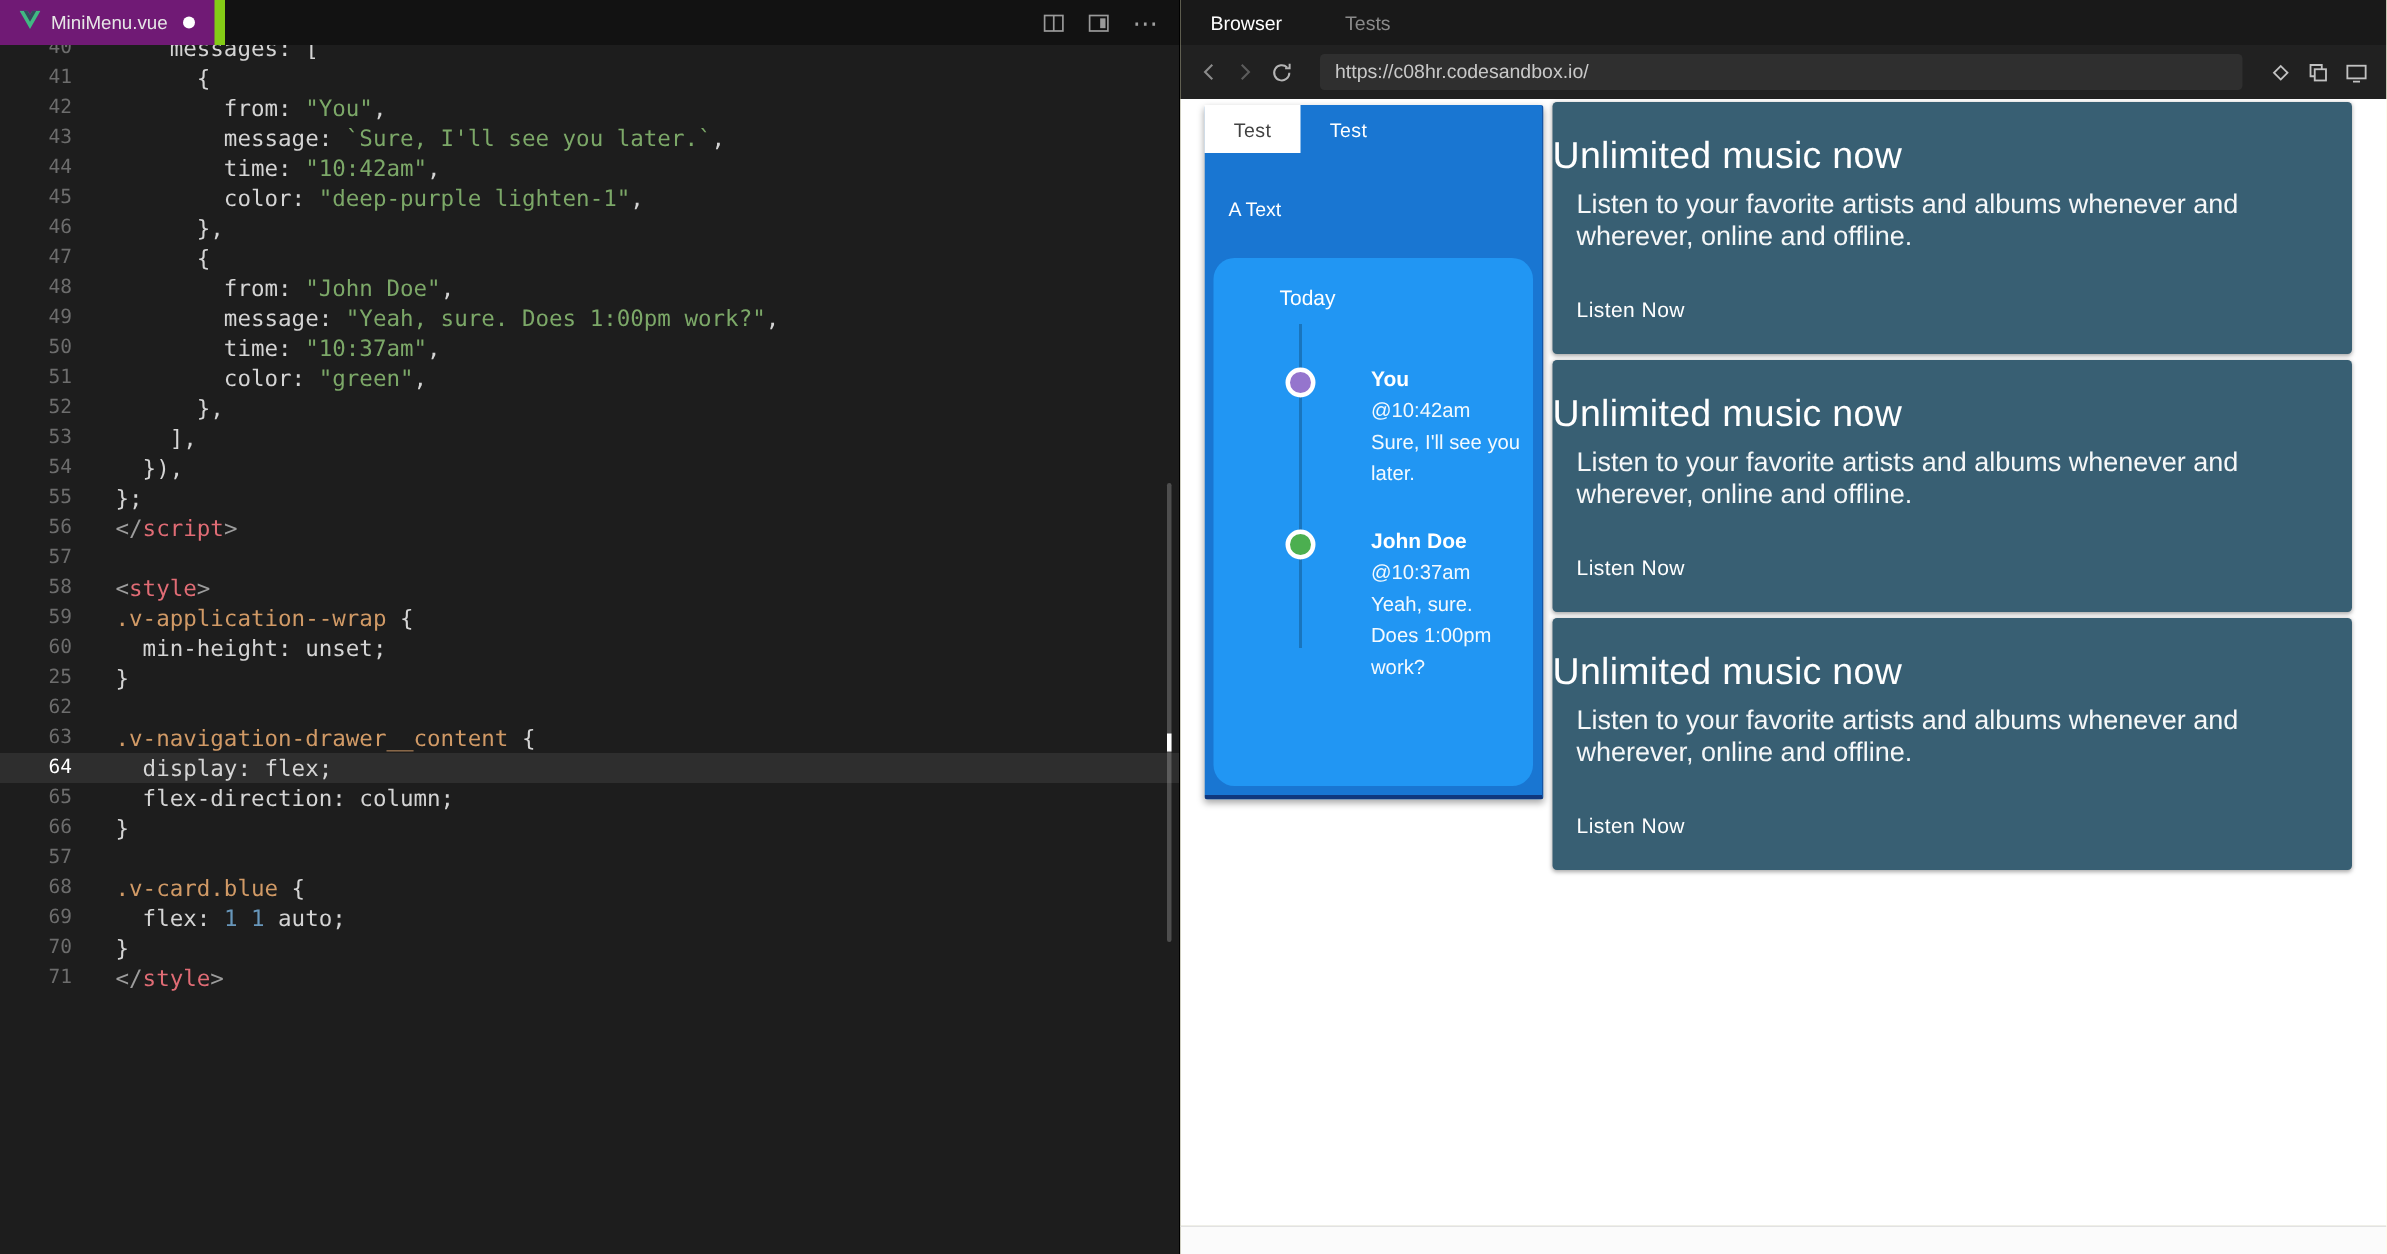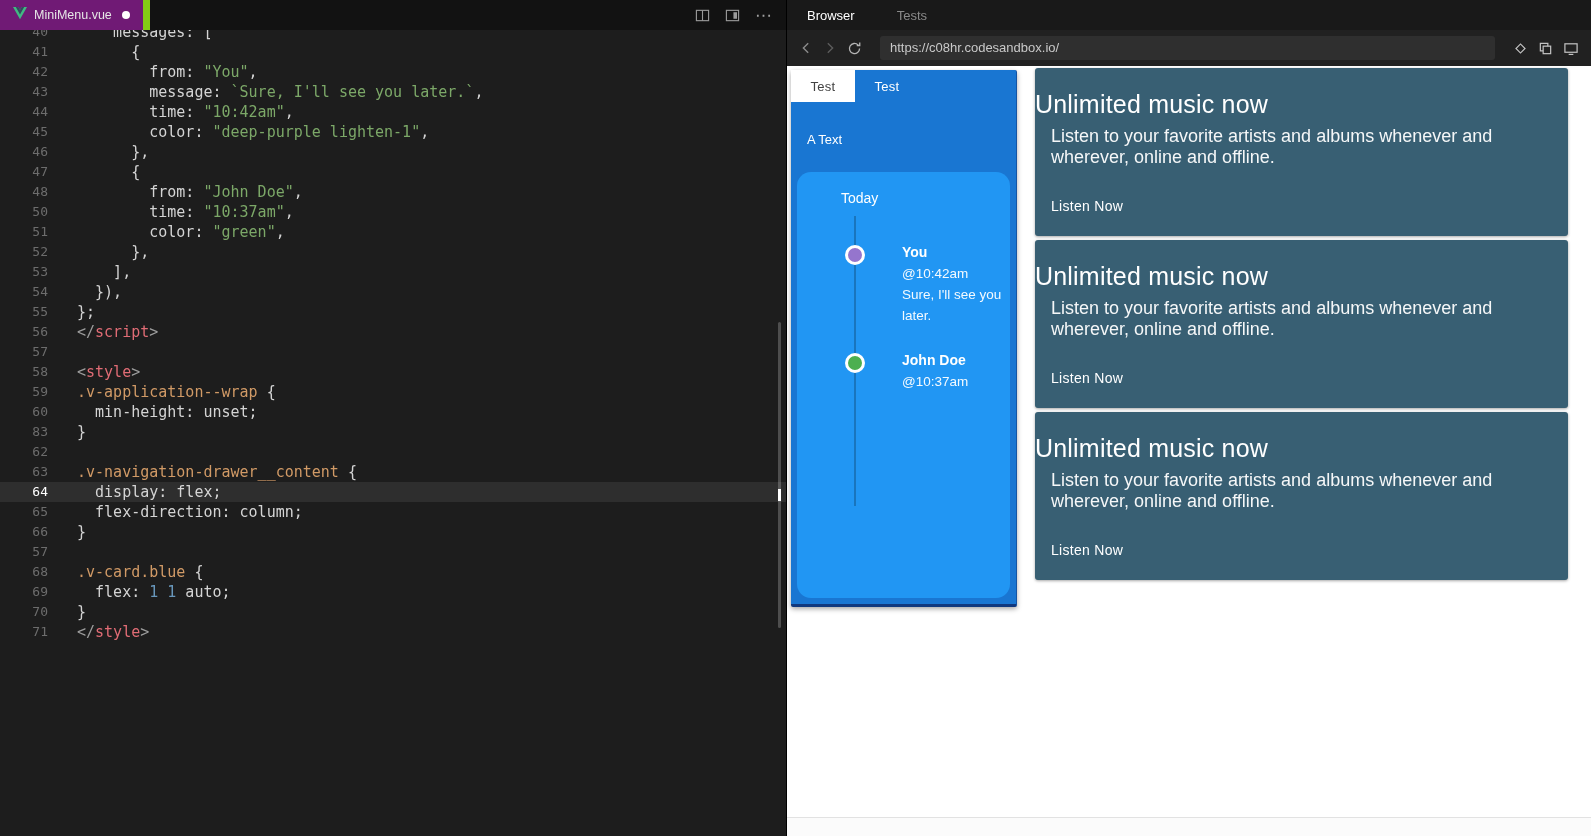--- a/index.html
+++ b/index.html
@@ -54,21 +54,21 @@
   .nav-icon { display:inline-flex; align-items:center; cursor:pointer; }
   .url-bar { flex:1; height:24px; background:#2f2f2f; border-radius:3px; margin:0 8px;
              color:#c9c9c9; font-size:13px; line-height:24px; padding:0 10px;
              white-space:nowrap; overflow:hidden; }
 
   .preview-content { position:absolute; top:66px; left:0; right:0; bottom:19px; background:#fff; }
   .console-strip { position:absolute; left:0; right:0; bottom:0; height:19px;
                    background:#fbfbfb; border-top:1px solid #e2e2e2; }
 
   
-  .drawer { position:absolute; left:4px; top:4px; width:226px; height:537px;
+  .drawer { position:absolute; left:16px; top:4px; width:226px; height:463px;
             background:#1976D2; border-radius:2px;
             border-bottom:3px solid #10387e; border-right:1px solid rgba(16,56,126,0.55);
             box-shadow:0 2px 5px rgba(0,0,0,0.35); }
   .drawer-tabs { display:flex; height:32px; }
   .drawer-tab { width:64px; display:flex; align-items:center; justify-content:center;
                 font-size:13px; font-weight:500; letter-spacing:0.3px; color:#fff; cursor:pointer; }
   .drawer-tab.active { background:#fff; color:#424242; }
   .drawer-list-item { margin-top:30px; padding:0 16px; height:20px; font-size:13px;
                       color:#fff; cursor:pointer; }
   .drawer-card { position:absolute; left:6px; right:6px; top:102px; bottom:6px;
@@ -133,32 +133,33 @@
       <div id="code-lines">
           <div class="code-line"><span class="line-num">40</span><span class="line-code"><span class="tk-plain">    messages: [</span></span></div>
           <div class="code-line"><span class="line-num">41</span><span class="line-code"><span class="tk-plain">      {</span></span></div>
           <div class="code-line"><span class="line-num">42</span><span class="line-code"><span class="tk-plain">        from: </span><span class="tk-str">"You"</span><span class="tk-plain">,</span></span></div>
           <div class="code-line"><span class="line-num">43</span><span class="line-code"><span class="tk-plain">        message: </span><span class="tk-str">`Sure, I'll see you later.`</span><span class="tk-plain">,</span></span></div>
           <div class="code-line"><span class="line-num">44</span><span class="line-code"><span class="tk-plain">        time: </span><span class="tk-str">"10:42am"</span><span class="tk-plain">,</span></span></div>
           <div class="code-line"><span class="line-num">45</span><span class="line-code"><span class="tk-plain">        color: </span><span class="tk-str">"deep-purple lighten-1"</span><span class="tk-plain">,</span></span></div>
           <div class="code-line"><span class="line-num">46</span><span class="line-code"><span class="tk-plain">      },</span></span></div>
           <div class="code-line"><span class="line-num">47</span><span class="line-code"><span class="tk-plain">      {</span></span></div>
           <div class="code-line"><span class="line-num">48</span><span class="line-code"><span class="tk-plain">        from: </span><span class="tk-str">"John Doe"</span><span class="tk-plain">,</span></span></div>
+          <div class="code-line"><span class="line-num">49</span><span class="line-code"><span class="tk-plain">        message: </span><span class="tk-str">"Yeah, sure. Does 1:00pm work?"</span><span class="tk-plain">,</span></span></div>
           <div class="code-line"><span class="line-num">50</span><span class="line-code"><span class="tk-plain">        time: </span><span class="tk-str">"10:37am"</span><span class="tk-plain">,</span></span></div>
           <div class="code-line"><span class="line-num">51</span><span class="line-code"><span class="tk-plain">        color: </span><span class="tk-str">"green"</span><span class="tk-plain">,</span></span></div>
           <div class="code-line"><span class="line-num">52</span><span class="line-code"><span class="tk-plain">      },</span></span></div>
           <div class="code-line"><span class="line-num">53</span><span class="line-code"><span class="tk-plain">    ],</span></span></div>
           <div class="code-line"><span class="line-num">54</span><span class="line-code"><span class="tk-plain">  }),</span></span></div>
           <div class="code-line"><span class="line-num">55</span><span class="line-code"><span class="tk-plain">};</span></span></div>
           <div class="code-line"><span class="line-num">56</span><span class="line-code"><span class="tk-punct">&lt;/</span><span class="tk-tag">script</span><span class="tk-punct">&gt;</span></span></div>
           <div class="code-line"><span class="line-num">57</span><span class="line-code"></span></div>
           <div class="code-line"><span class="line-num">58</span><span class="line-code"><span class="tk-punct">&lt;</span><span class="tk-tag">style</span><span class="tk-punct">&gt;</span></span></div>
           <div class="code-line"><span class="line-num">59</span><span class="line-code"><span class="tk-selector">.v-application--wrap</span><span class="tk-plain"> {</span></span></div>
           <div class="code-line"><span class="line-num">60</span><span class="line-code"><span class="tk-plain">  min-height: unset;</span></span></div>
-          <div class="code-line"><span class="line-num">83</span><span class="line-code"><span class="tk-plain">}</span></span></div>
+          <div class="code-line"><span class="line-num">25</span><span class="line-code"><span class="tk-plain">}</span></span></div>
           <div class="code-line"><span class="line-num">62</span><span class="line-code"></span></div>
           <div class="code-line"><span class="line-num">63</span><span class="line-code"><span class="tk-selector">.v-navigation-drawer__content</span><span class="tk-plain"> {</span></span></div>
           <div class="code-line active"><span class="line-num">64</span><span class="line-code"><span class="tk-plain">  display: flex;</span></span></div>
           <div class="code-line"><span class="line-num">65</span><span class="line-code"><span class="tk-plain">  flex-direction: column;</span></span></div>
           <div class="code-line"><span class="line-num">66</span><span class="line-code"><span class="tk-plain">}</span></span></div>
           <div class="code-line"><span class="line-num">57</span><span class="line-code"></span></div>
           <div class="code-line"><span class="line-num">68</span><span class="line-code"><span class="tk-selector">.v-card.blue</span><span class="tk-plain"> {</span></span></div>
           <div class="code-line"><span class="line-num">69</span><span class="line-code"><span class="tk-plain">  flex: </span><span class="tk-num">1 1</span><span class="tk-plain"> auto;</span></span></div>
           <div class="code-line"><span class="line-num">70</span><span class="line-code"><span class="tk-plain">}</span></span></div>
           <div class="code-line"><span class="line-num">71</span><span class="line-code"><span class="tk-punct">&lt;/</span><span class="tk-tag">style</span><span class="tk-punct">&gt;</span></span></div>
@@ -233,20 +234,21 @@
       <div class="tl-time">@10:42am</div>
       <div class="tl-message">Sure, I'll see you later.</div>
     </div>
   </div>
 
   <div class="timeline-item">
     <span class="timeline-dot" style="background: rgb(76, 175, 80);"></span>
     <div class="timeline-content">
       <div class="tl-name">John Doe</div>
       <div class="tl-time">@10:37am</div>
+      <div class="tl-message">Yeah, sure. Does 1:00pm work?</div>
     </div>
   </div>
 </div>
         </div>
       </aside>
 
       <div class="music-cards">
   <div class="music-card" style="background: rgb(56, 95, 115);">
     <div class="music-title">Unlimited music now</div>
     <div class="music-subtitle">Listen to your favorite artists and albums whenever and wherever, online and offline.</div>

